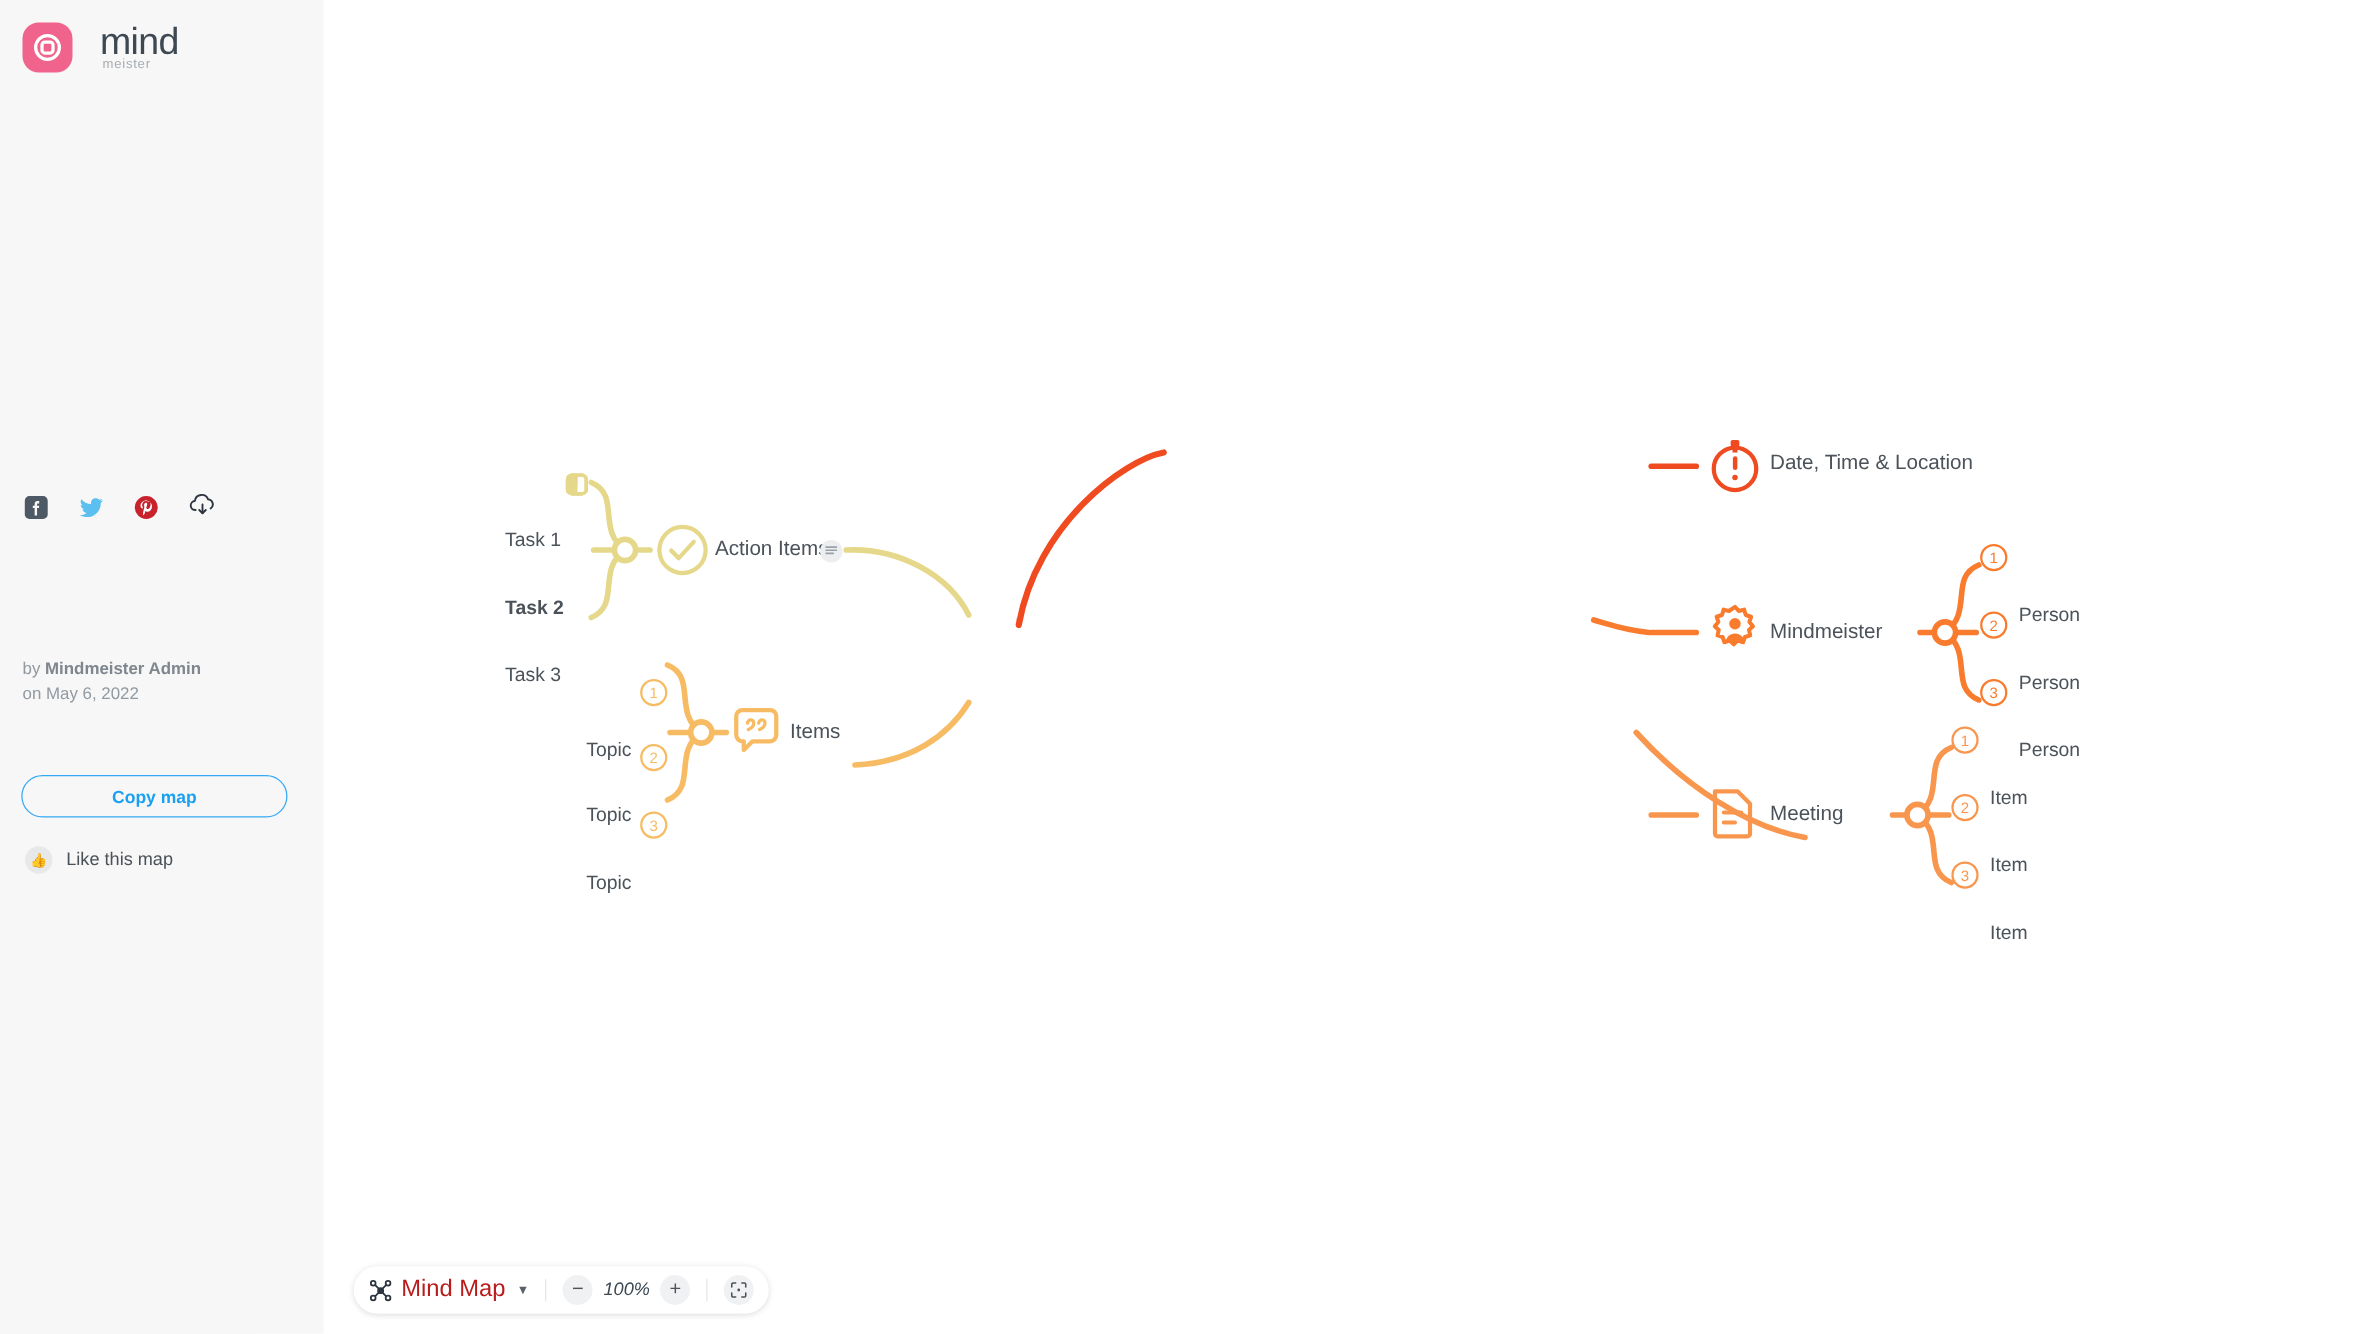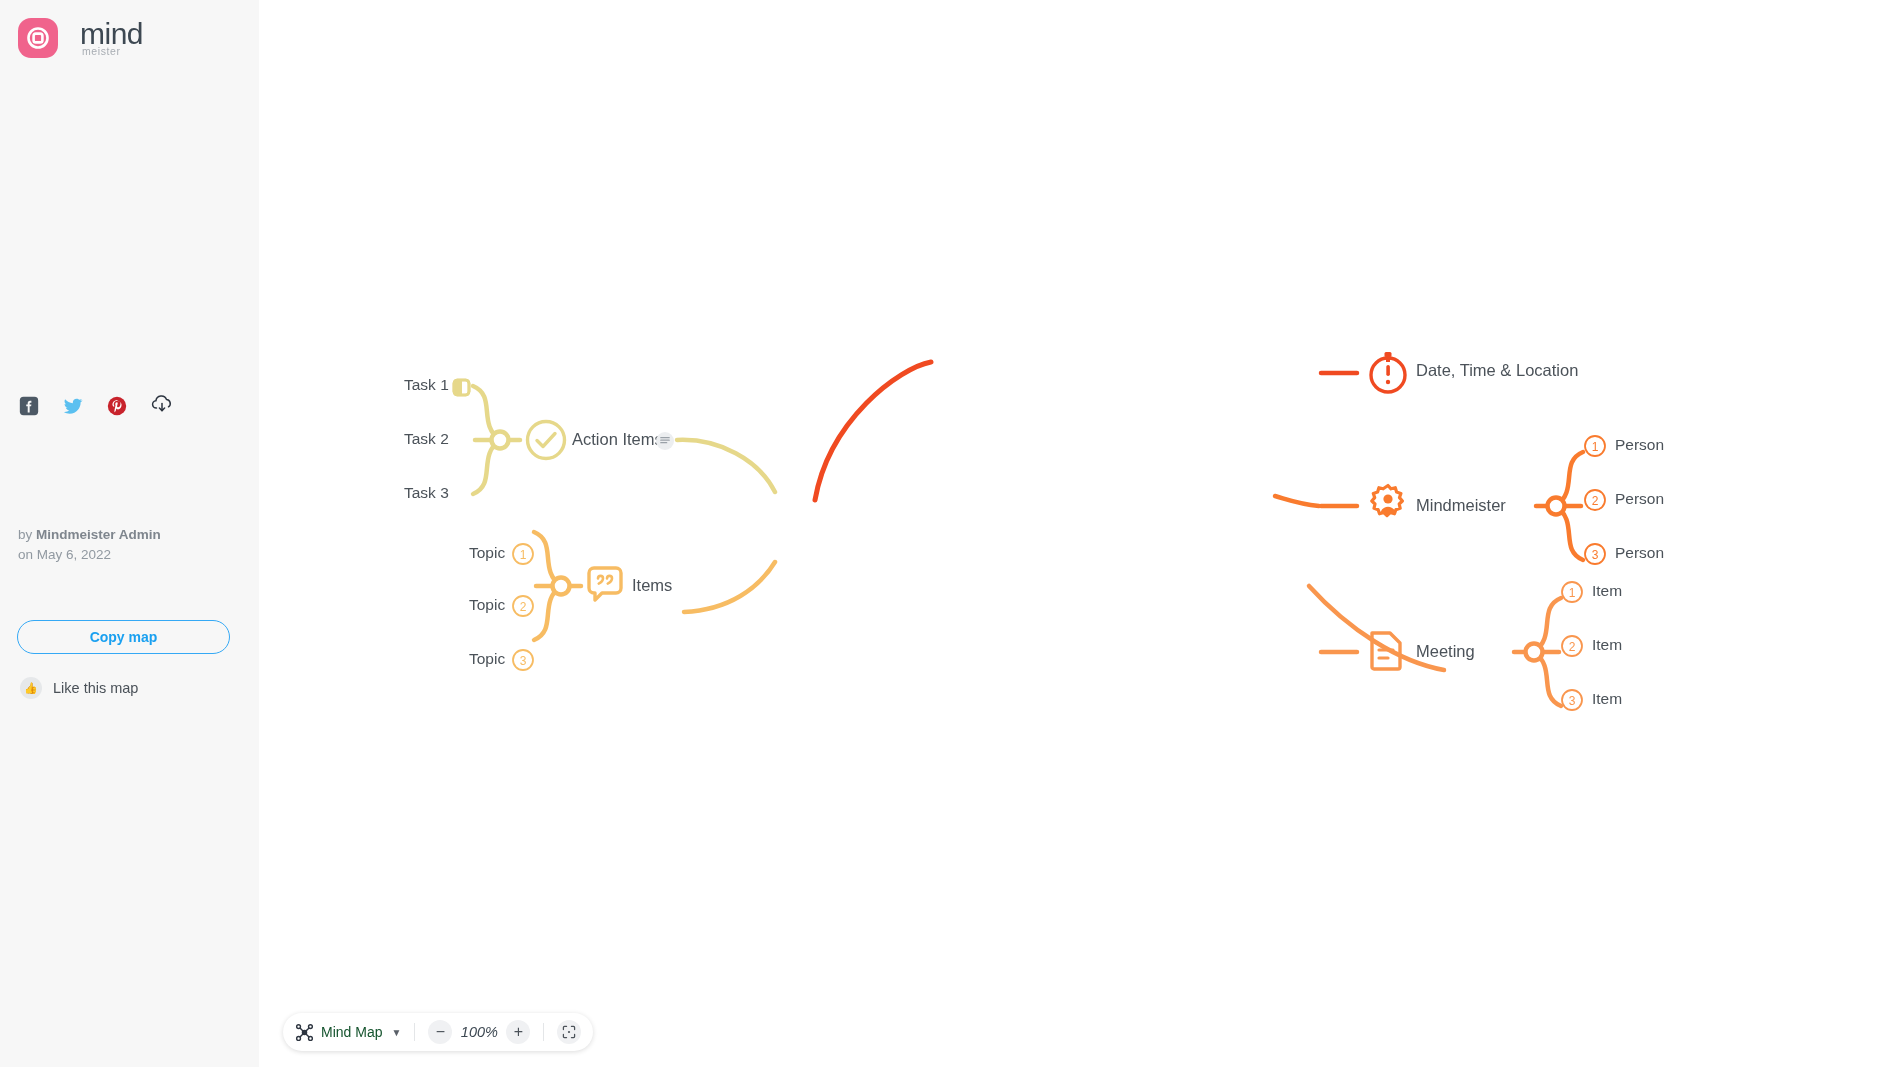--- a/index.html
+++ b/index.html
@@ -99,41 +99,41 @@
     width: 1637px; height: 1067px;
     background: #ffffff; overflow: hidden;
   }
   #map-svg { position: absolute; left: 0; top: 0; }
 
   .node-label {
     position: absolute; white-space: nowrap;
     font-size: 16.5px; color: #4b5259;
     font-family: "Liberation Sans", sans-serif;
   }
-  .node-label.small { font-size: 15.5px; }
+  .node-label.small { font-size: 15.5px; margin-top: 48px; }
   .center-label {
     position: absolute; white-space: nowrap; text-align: center;
     font-size: 22px; font-weight: bold; color: #3d4852;
     line-height: 30px; letter-spacing: -0.2px;
   }
   .note-badge {
     position: absolute; width: 18px; height: 18px; border-radius: 50%;
     background: #eceef0; display: flex; align-items: center;
     justify-content: center; cursor: pointer;
   }
 
   
   .bottombar {
     position: absolute; left: 283px; bottom: 16px;
     height: 38px; background: #ffffff; border-radius: 19px;
     box-shadow: 0 1px 5px rgba(0,0,0,0.14);
     display: flex; align-items: center; padding: 0 12px; gap: 0px;
   }
   .bb-group { display: flex; align-items: center; gap: 7px; }
-  .bb-label { font-size: 14px; color: #14532d; }
+  .bb-label { font-size: 19px; color: #b91c1c; }
   .bb-sep { width: 1px; height: 18px; background: #e4e6e8; margin: 0 13px; }
   .bb-round {
     width: 24px; height: 24px; border-radius: 50%;
     background: #f0f1f3; border: none; cursor: pointer;
     display: flex; align-items: center; justify-content: center;
     color: #4b5259; font-size: 16px; line-height: 1;
     font-family: "Liberation Sans", sans-serif;
   }
   .bb-zoom { font-size: 14.5px; color: #3d4852; min-width: 40px; text-align: center; font-style: italic; }
   .bb-chev { font-size: 10px; color: #5a6068; margin-left: 2px; }
@@ -357,21 +357,21 @@
 
     <div class="node-label small" style="left:1356px; top:436px;">Person</div>
     <div class="node-label small" style="left:1356px; top:490px;">Person</div>
     <div class="node-label small" style="left:1356px; top:544px;">Person</div>
 
     <div class="node-label small" style="left:1333px; top:582px;">Item</div>
     <div class="node-label small" style="left:1333px; top:636px;">Item</div>
     <div class="node-label small" style="left:1333px; top:690px;">Item</div>
 
     <div class="node-label small" style="left:145px; top:376px;">Task 1</div>
-    <div class="node-label small" style="left:145px; top:430px;">Task 2</div>
+    <div class="node-label small" style="left:145px; top:430px;font-weight:bold;">Task 2</div>
     <div class="node-label small" style="left:145px; top:484px;">Task 3</div>
 
     <div class="node-label small" style="left:210px; top:544px;">Topic</div>
     <div class="node-label small" style="left:210px; top:596px;">Topic</div>
     <div class="node-label small" style="left:210px; top:650px;">Topic</div>
 
   </div>
 
   <div class="bottombar">
     <div class="bb-group">

